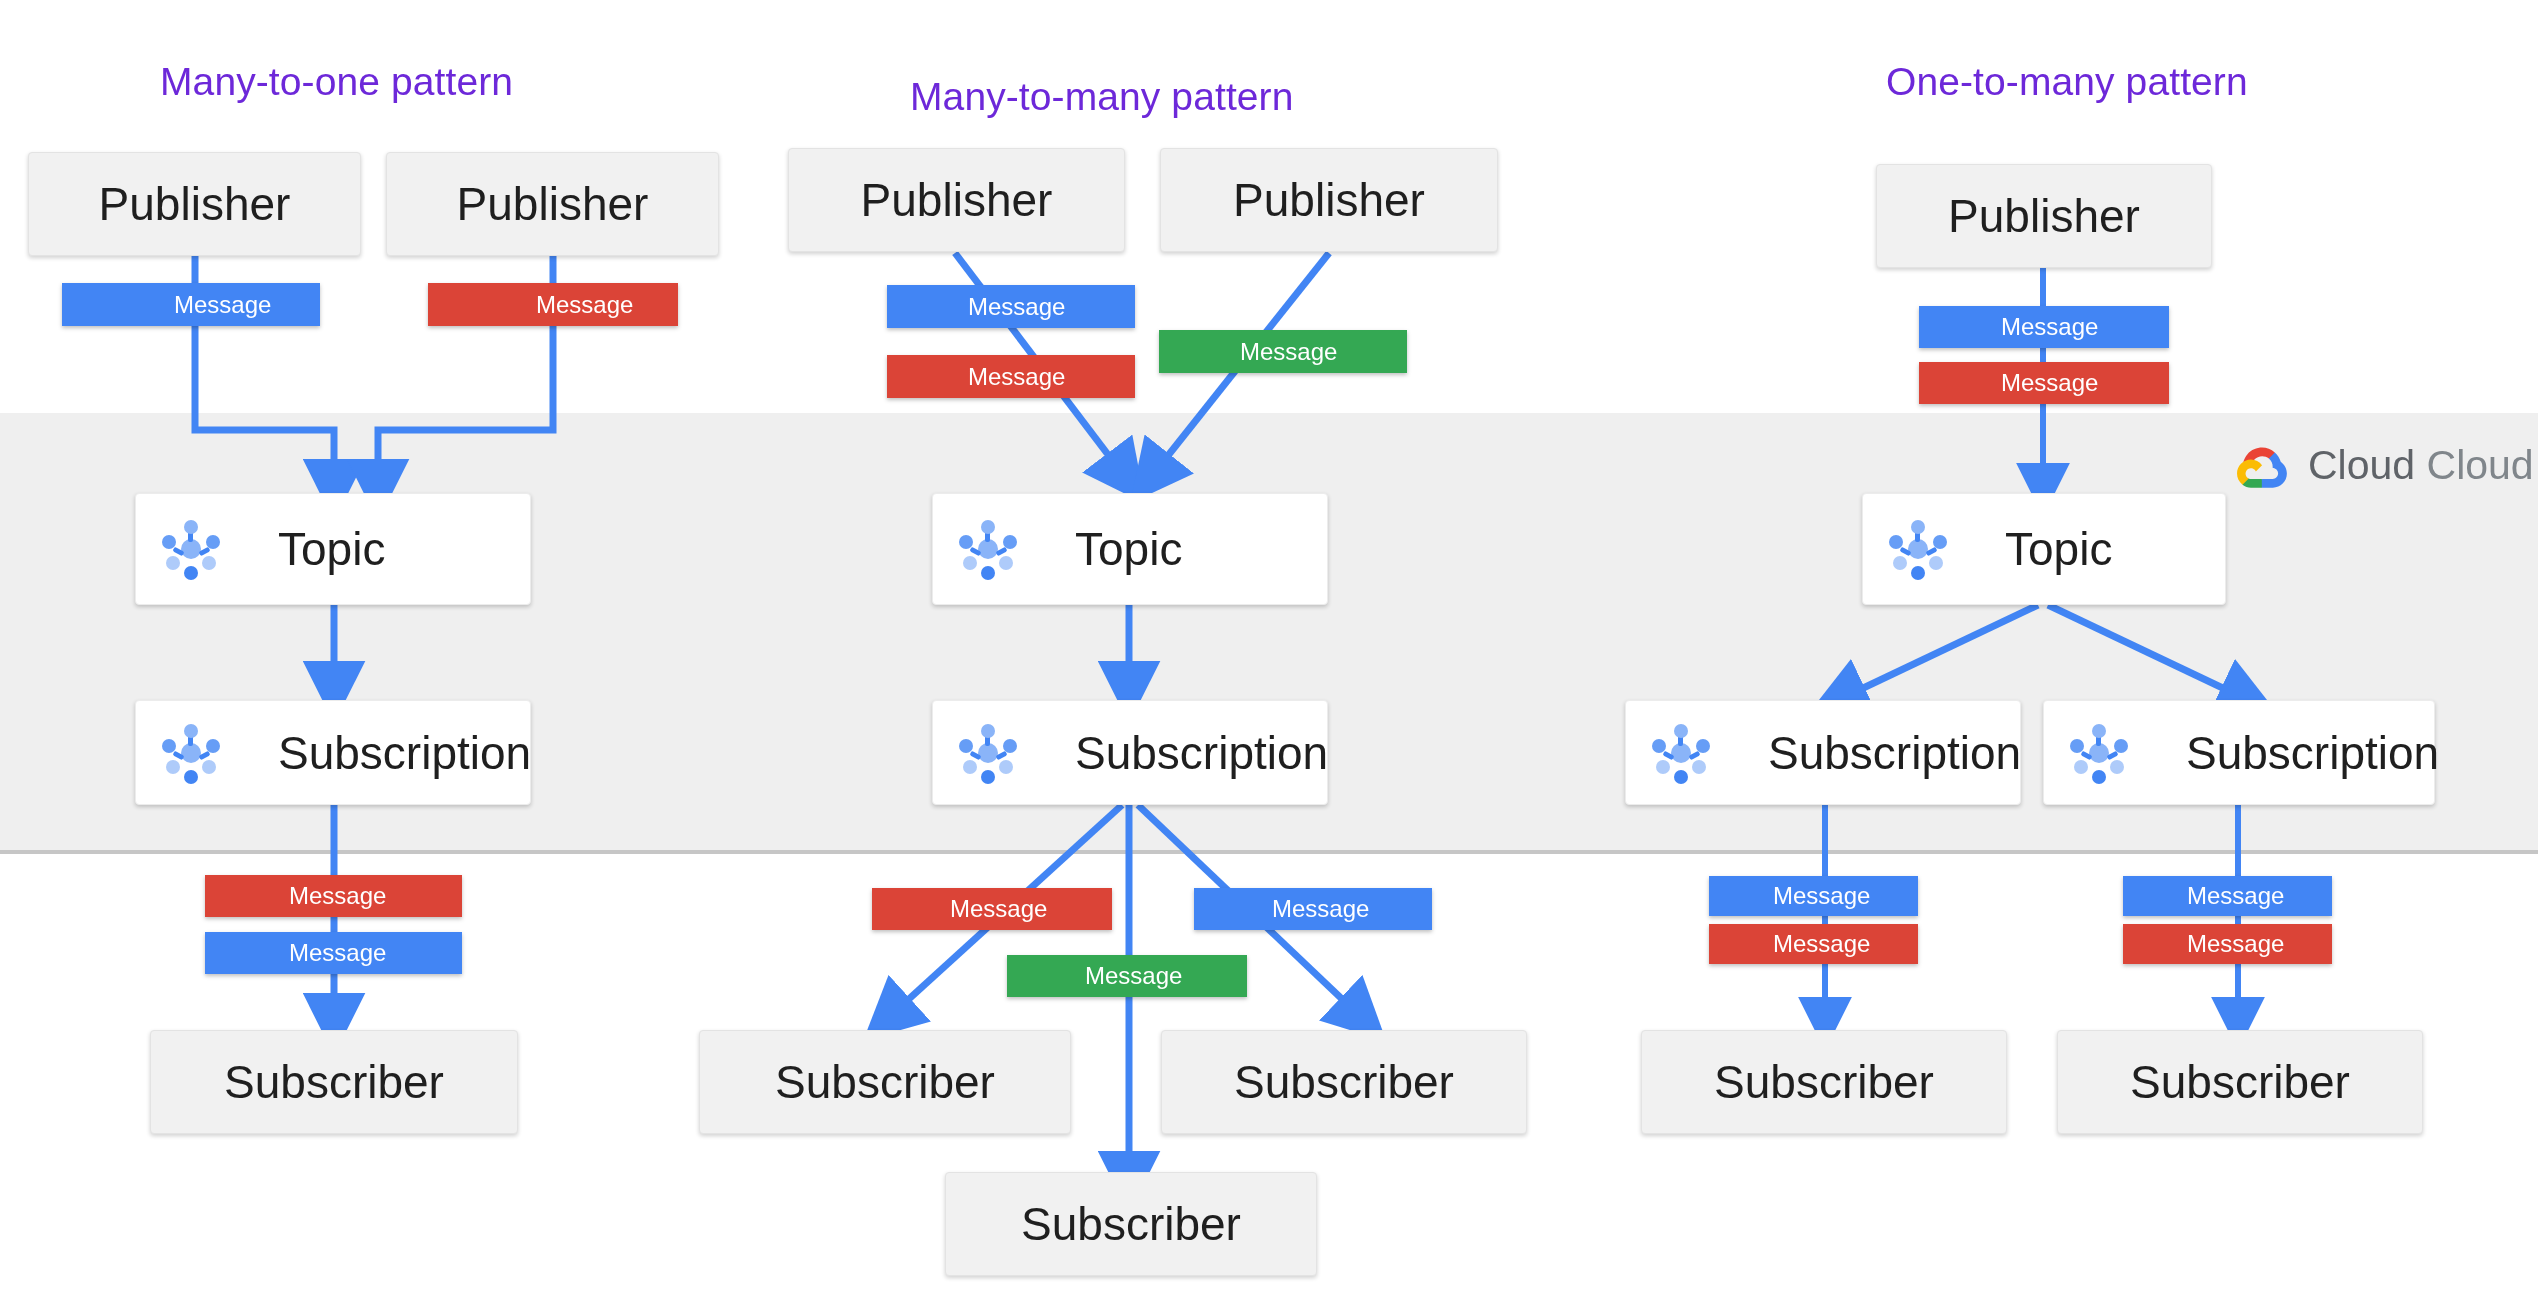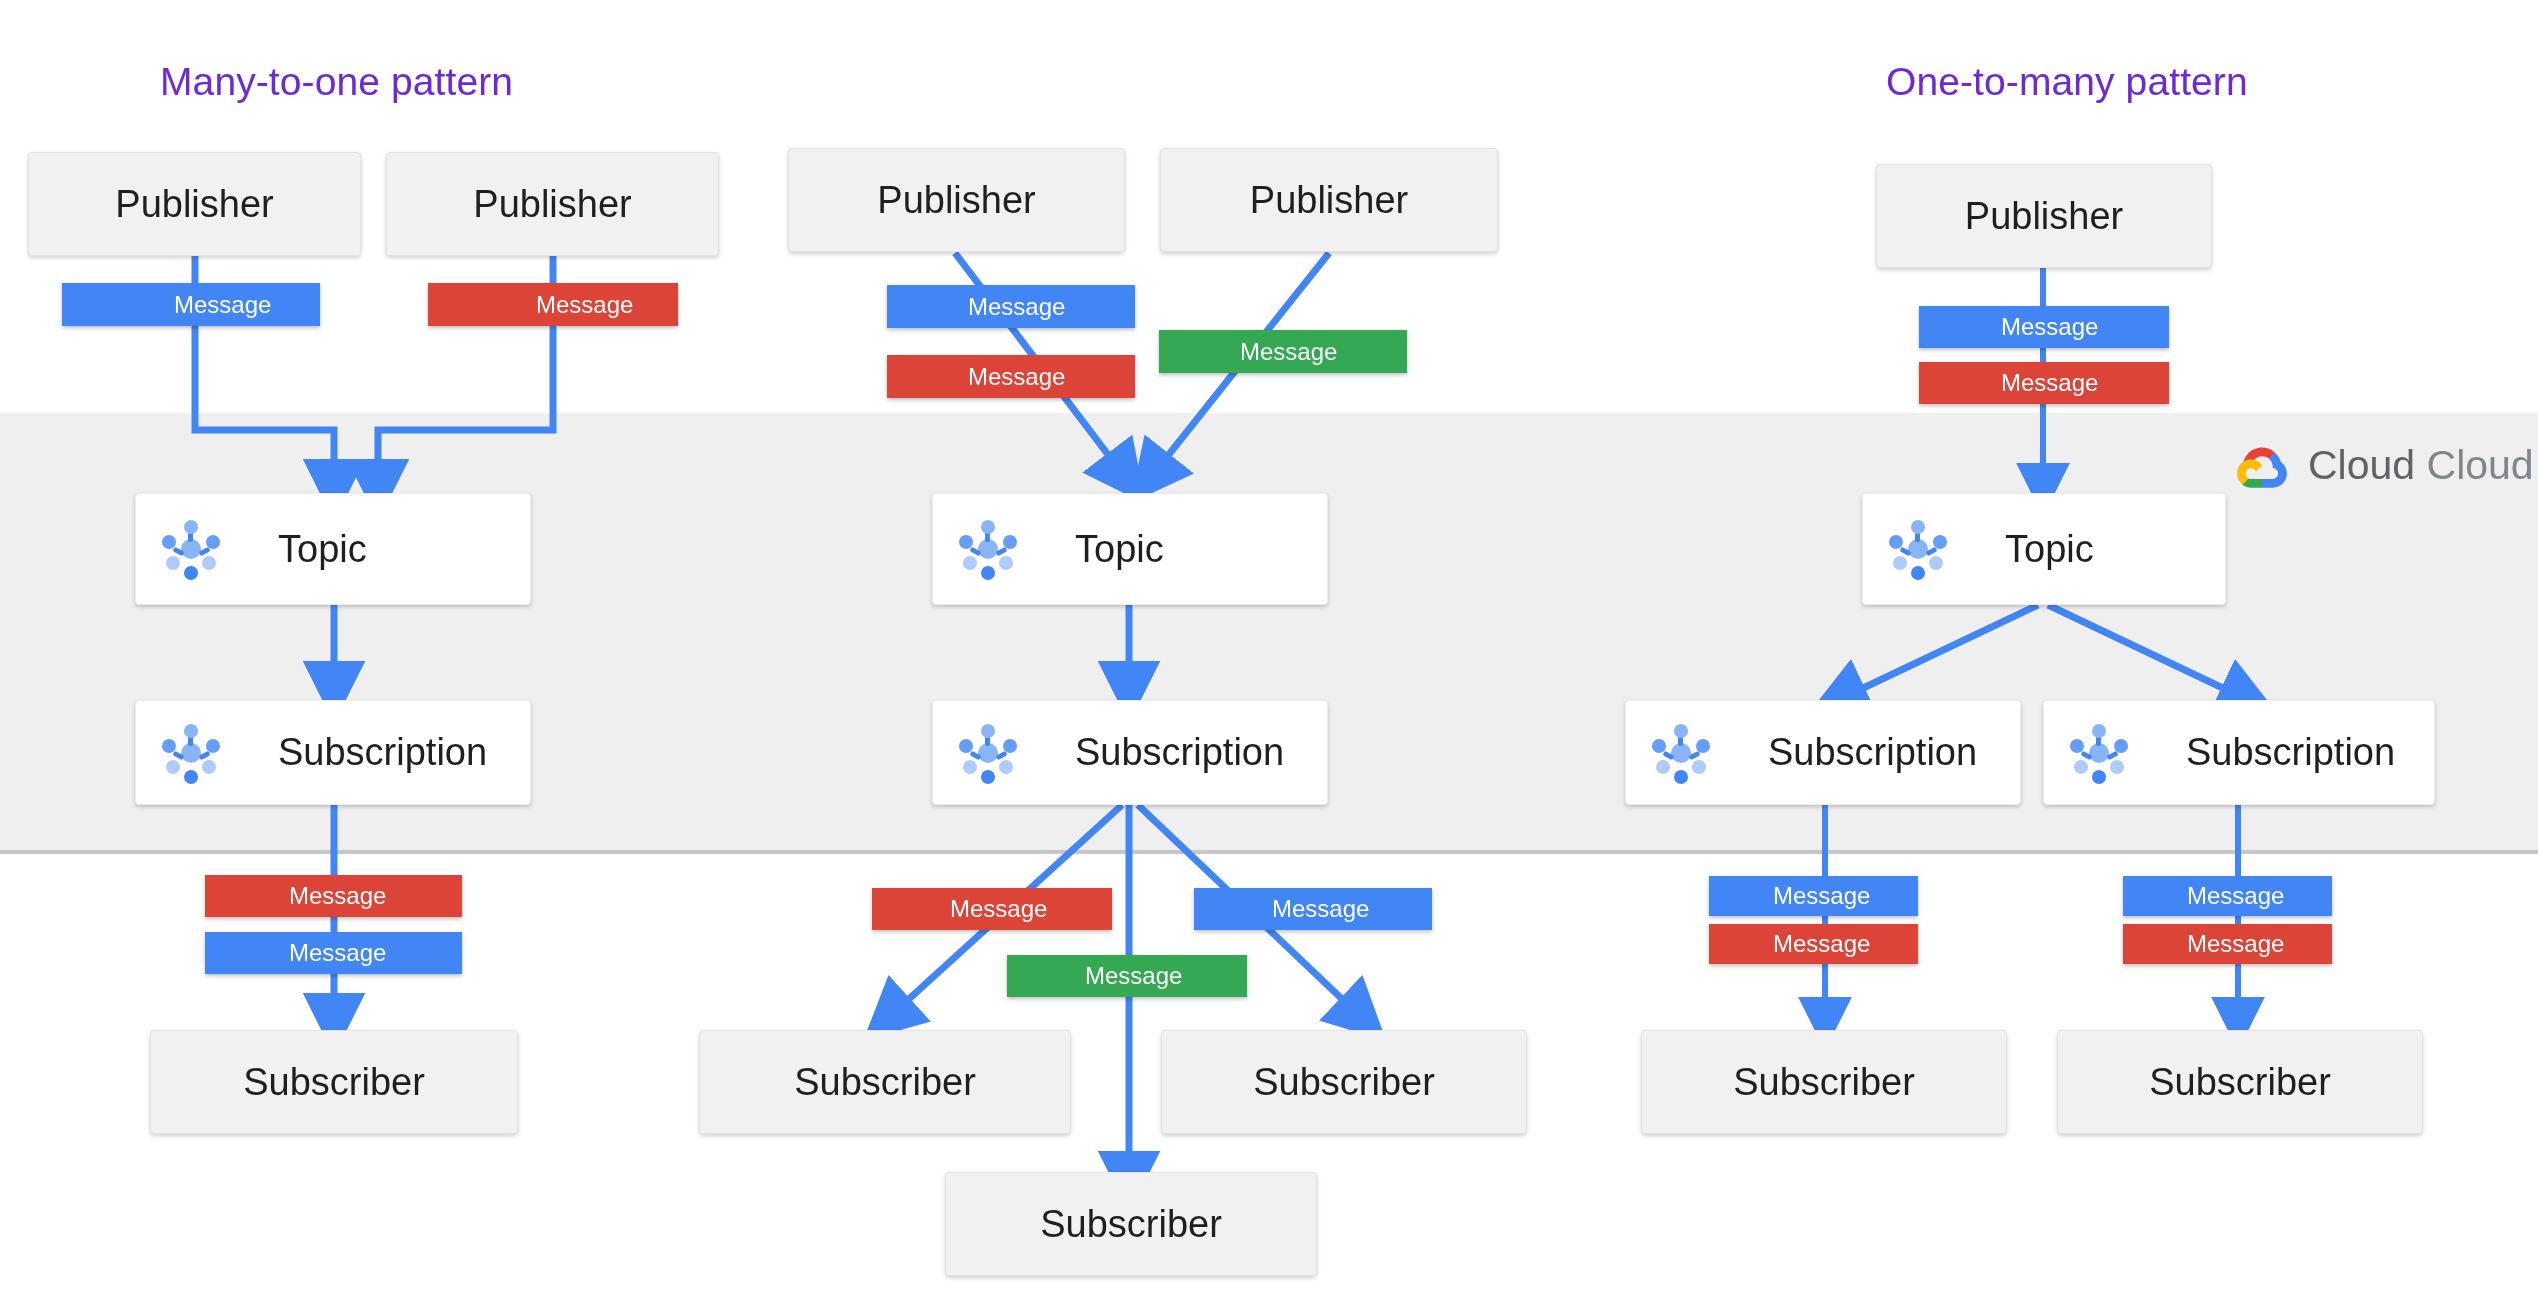--- a/index.html
+++ b/index.html
@@ -25,21 +25,21 @@
     white-space:nowrap;
     letter-spacing:.1px;
   }
 
   
   .node{
     position:absolute;
     box-sizing:border-box;
     display:flex;align-items:center;justify-content:center;
     border-radius:4px;
-    font-size:38px;
+    font-size:46px;
     color:#1f1f1f;
     white-space:nowrap;
   }
   .node.grey{
     background:#f1f1f1;
     border:1px solid #e3e3e3;
     box-shadow:0 2px 4px rgba(0,0,0,.18);
   }
   .node.white{
     background:#ffffff;
@@ -189,20 +189,21 @@
     <span>Message</span>
   </div>
   <div class="msg blue" style="left:205px;top:932px;width:257px;height:42px;padding-left:84px;">
     <span>Message</span>
   </div>
 
   <div class="node grey" style="left:150px;top:1030px;width:368px;height:104px;">
     <span>Subscriber</span>
   </div>
 
+  <div class="col-title" style="left:910px;top:75px;">Many-to-many  pattern</div>
 
   <div class="node grey" style="left:788px;top:148px;width:337px;height:104px;">
     <span>Publisher</span>
   </div>
   <div class="node grey" style="left:1160px;top:148px;width:338px;height:104px;">
     <span>Publisher</span>
   </div>
 
   <div class="msg blue" style="left:887px;top:285px;width:248px;height:43px;padding-left:81px;">
     <span>Message</span>

